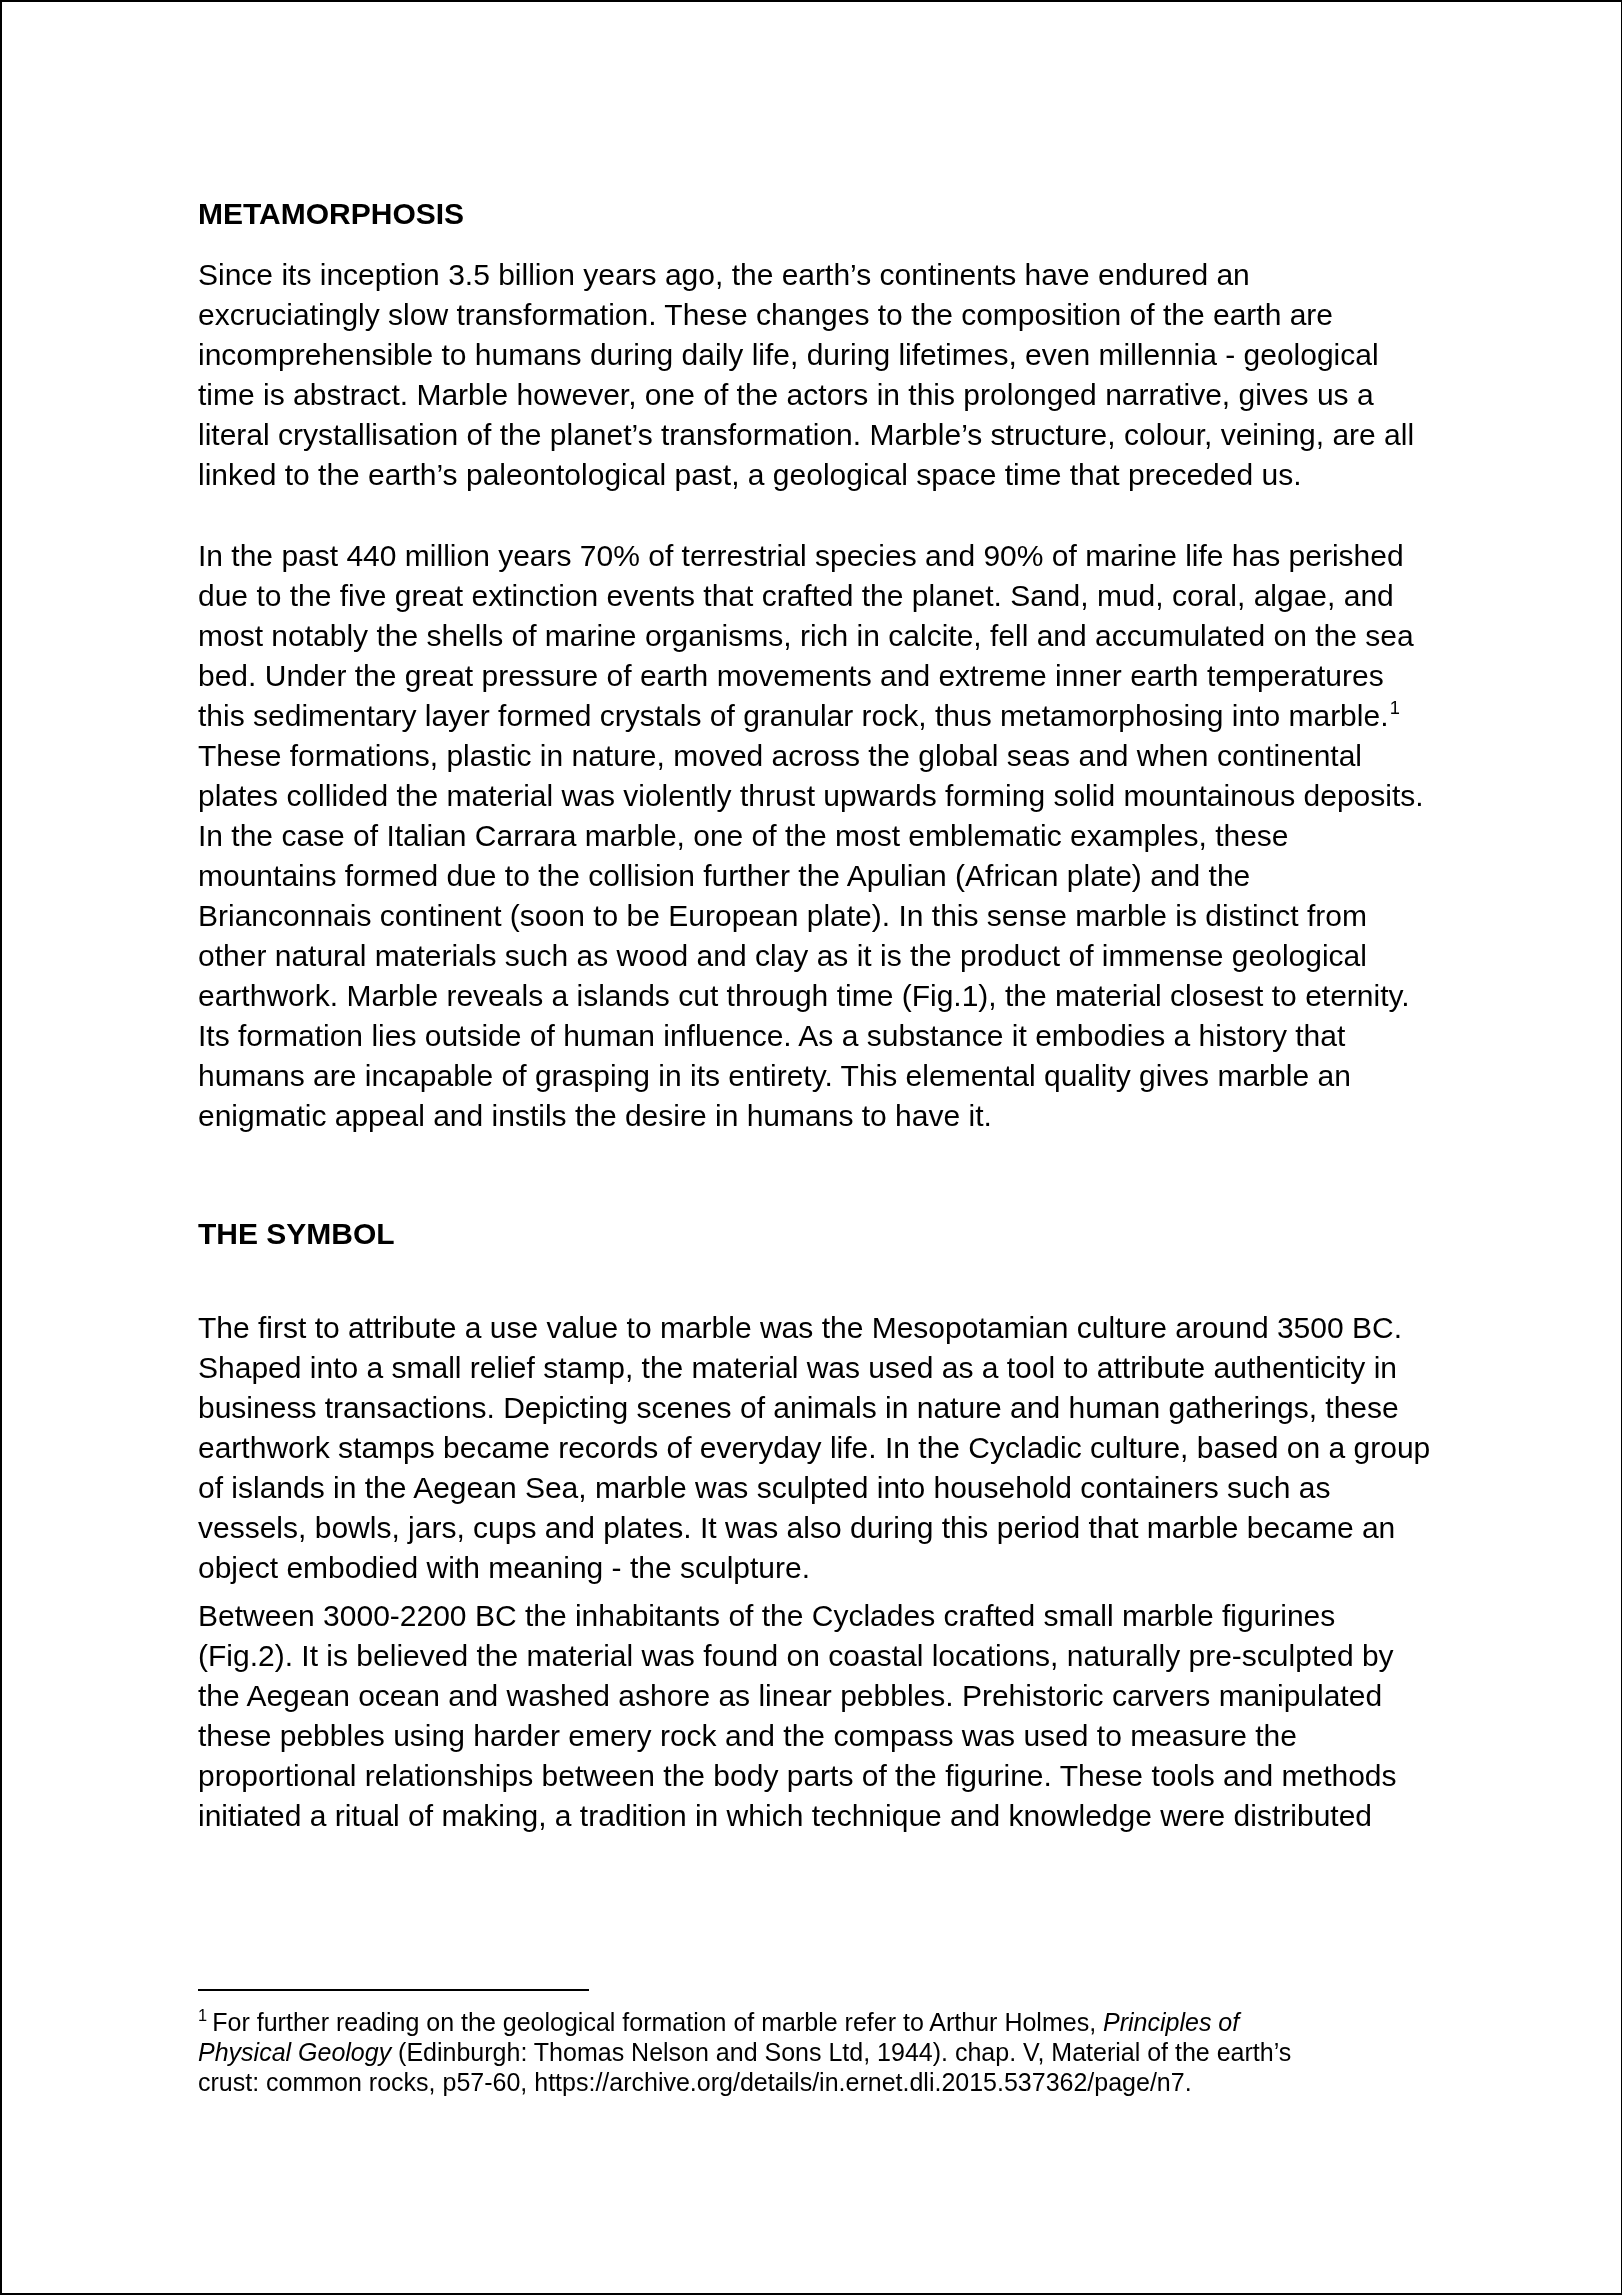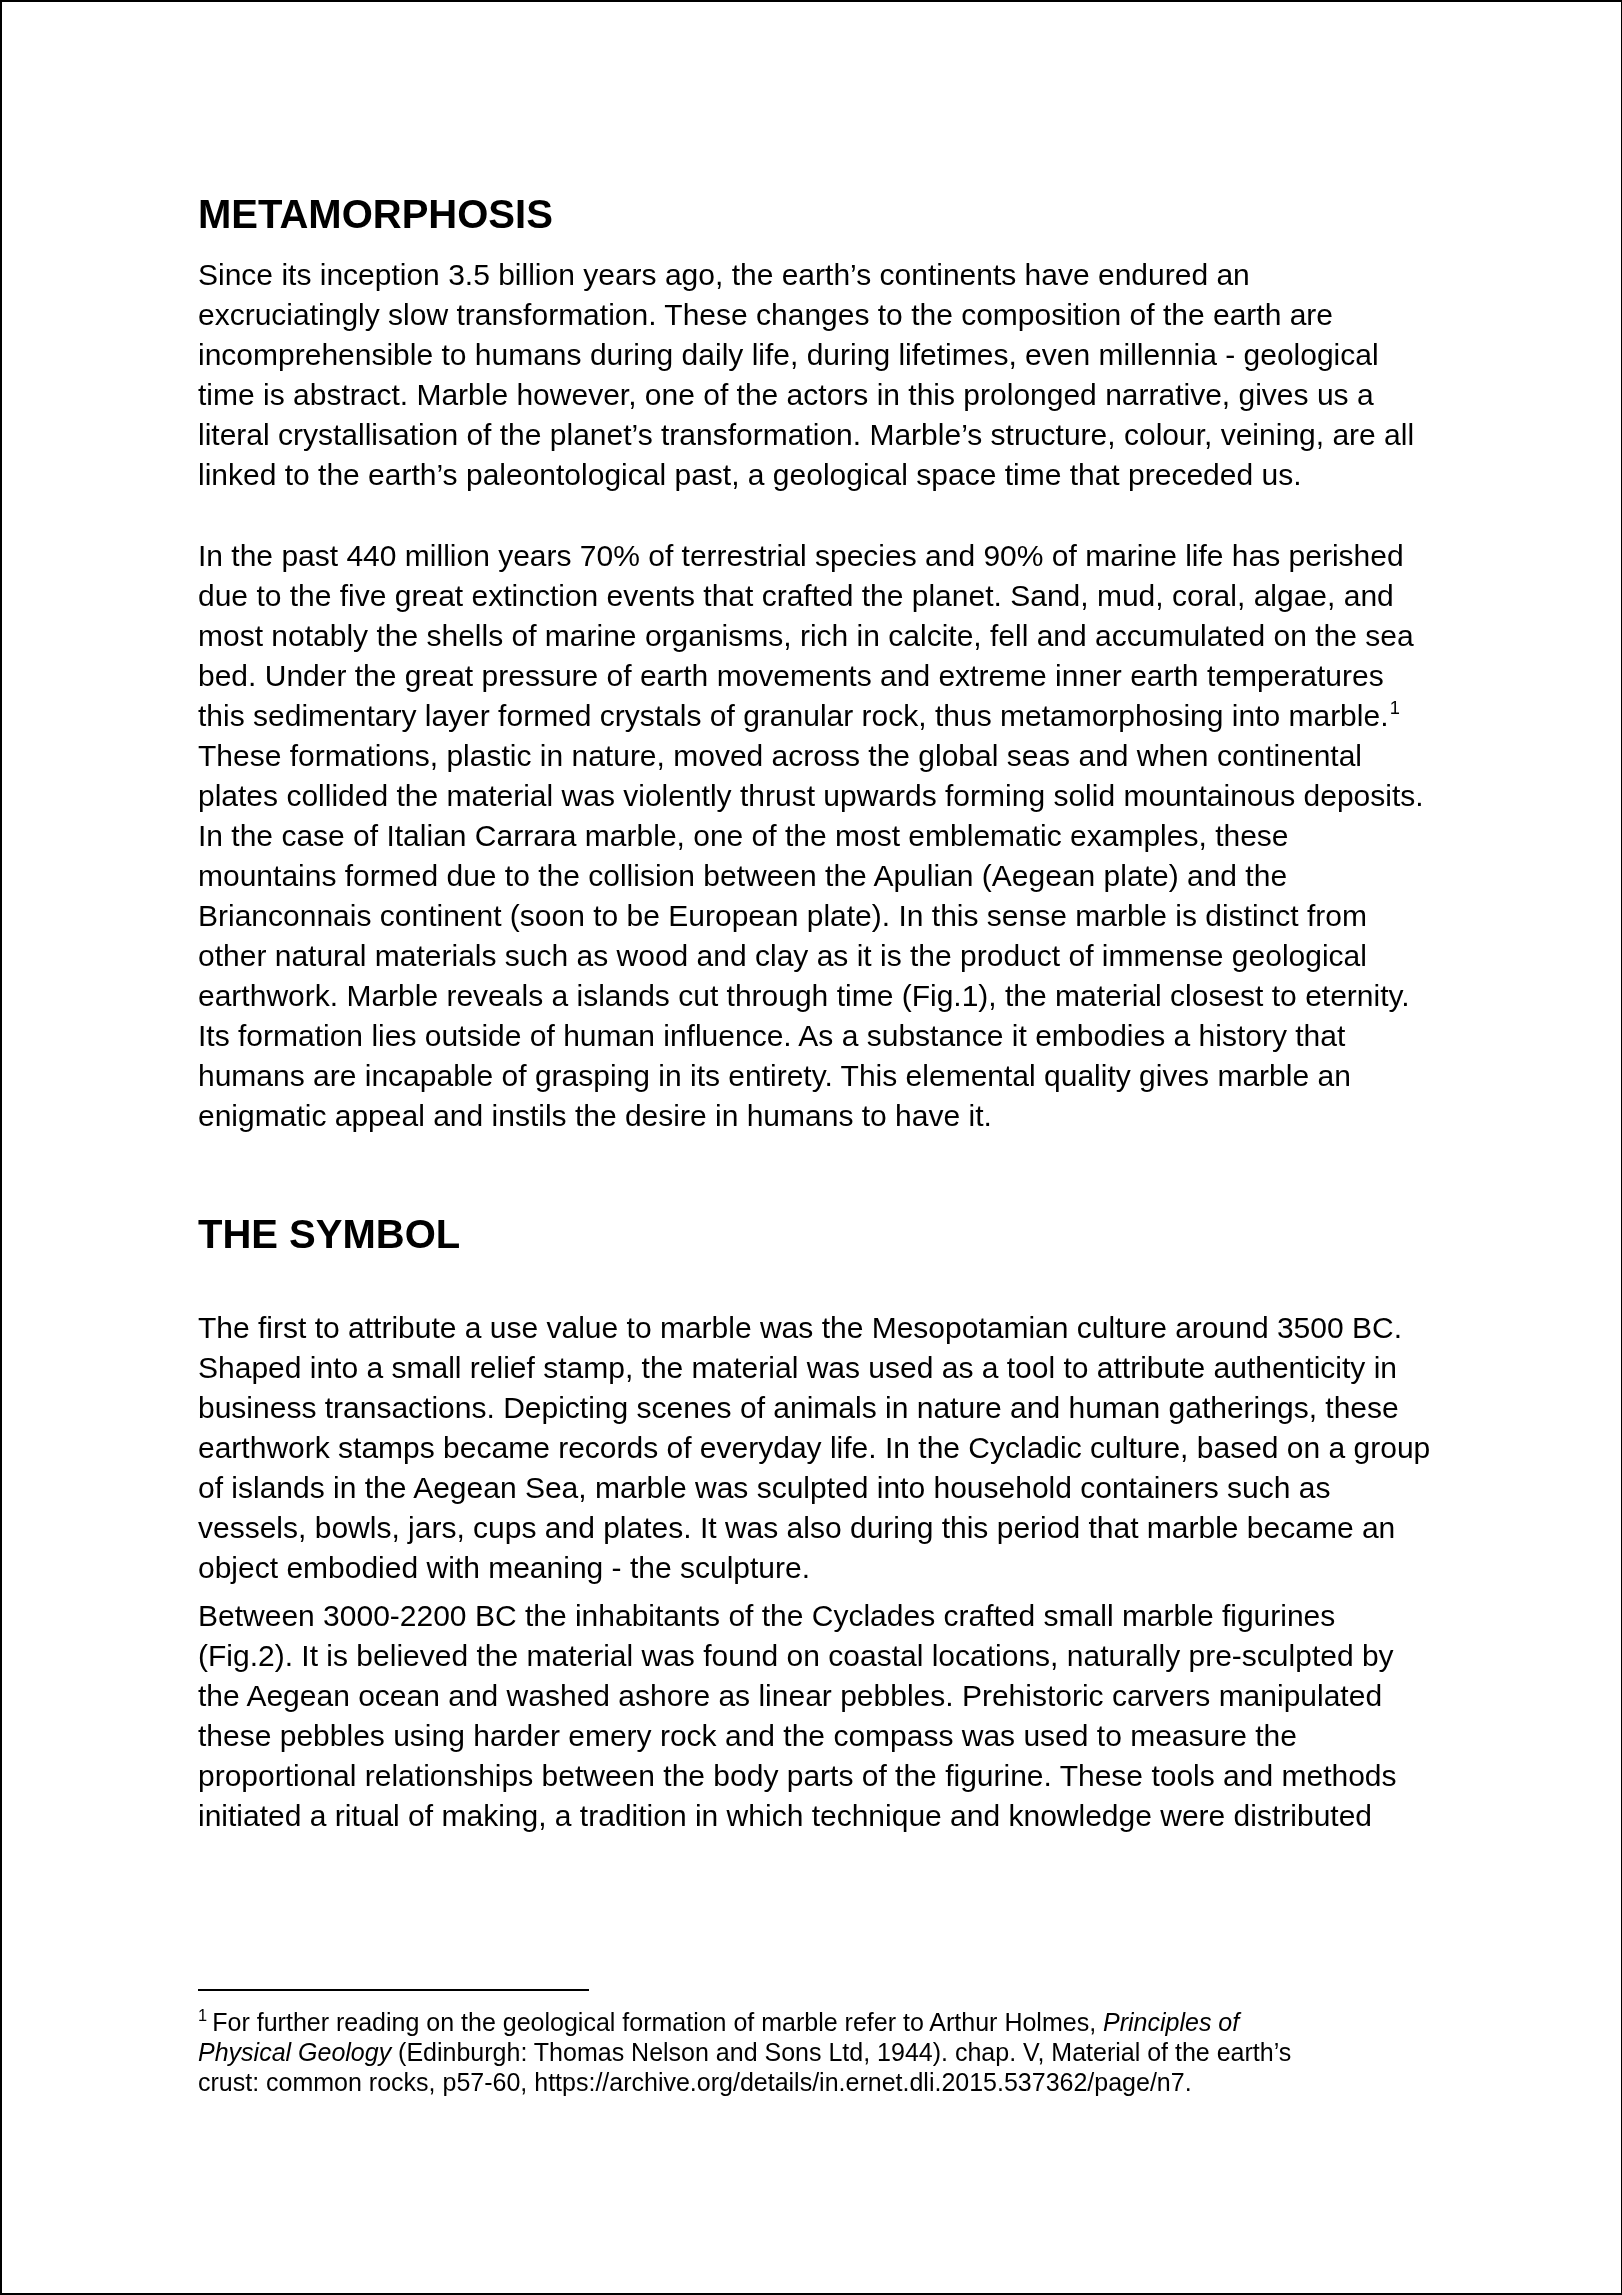--- a/index.html
+++ b/index.html
@@ -23,21 +23,21 @@
     border: 2.6px solid #000000;
     background: #ffffff;
   }
   .block {
     position: absolute;
     left: 198px;
     width: 1243px;
     margin: 0;
   }
   .heading {
-    font-size: 40px;
+    font-size: 30px;
     font-weight: bold;
     line-height: 40px;
     white-space: nowrap;
   }
   .para {
     font-size: 30px;
     font-weight: normal;
     line-height: 40px;
   }
   .line {
@@ -88,21 +88,21 @@
 
 <p class="block para" style="top:536px;">
   <span class="line">In the past 440 million years 70% of terrestrial species and 90% of marine life has perished</span>
   <span class="line">due to the five great extinction events that crafted the planet. Sand, mud, coral, algae, and</span>
   <span class="line">most notably the shells of marine organisms, rich in calcite, fell and accumulated on the sea</span>
   <span class="line">bed. Under the great pressure of earth movements and extreme inner earth temperatures</span>
   <span class="line"><span>this sedimentary layer formed crystals of granular rock, thus metamorphosing into marble.</span><sup class="fnref">1</sup></span>
   <span class="line">These formations, plastic in nature, moved across the global seas and when continental</span>
   <span class="line">plates collided the material was violently thrust upwards forming solid mountainous deposits.</span>
   <span class="line">In the case of Italian Carrara marble, one of the most emblematic examples, these</span>
-  <span class="line">mountains formed due to the collision between the Apulian (Aegean plate) and the</span>
+  <span class="line">mountains formed due to the collision further the Apulian (African plate) and the</span>
   <span class="line">Brianconnais continent (soon to be European plate). In this sense marble is distinct from</span>
   <span class="line">other natural materials such as wood and clay as it is the product of immense geological</span>
   <span class="line">earthwork. Marble reveals a islands cut through time (Fig.1), the material closest to eternity.</span>
   <span class="line">Its formation lies outside of human influence. As a substance it embodies a history that</span>
   <span class="line">humans are incapable of grasping in its entirety. This elemental quality gives marble an</span>
   <span class="line">enigmatic appeal and instils the desire in humans to have it.</span>
 </p>
 
 <h2 class="block heading" style="top:1214px;">THE SYMBOL</h2>
 

